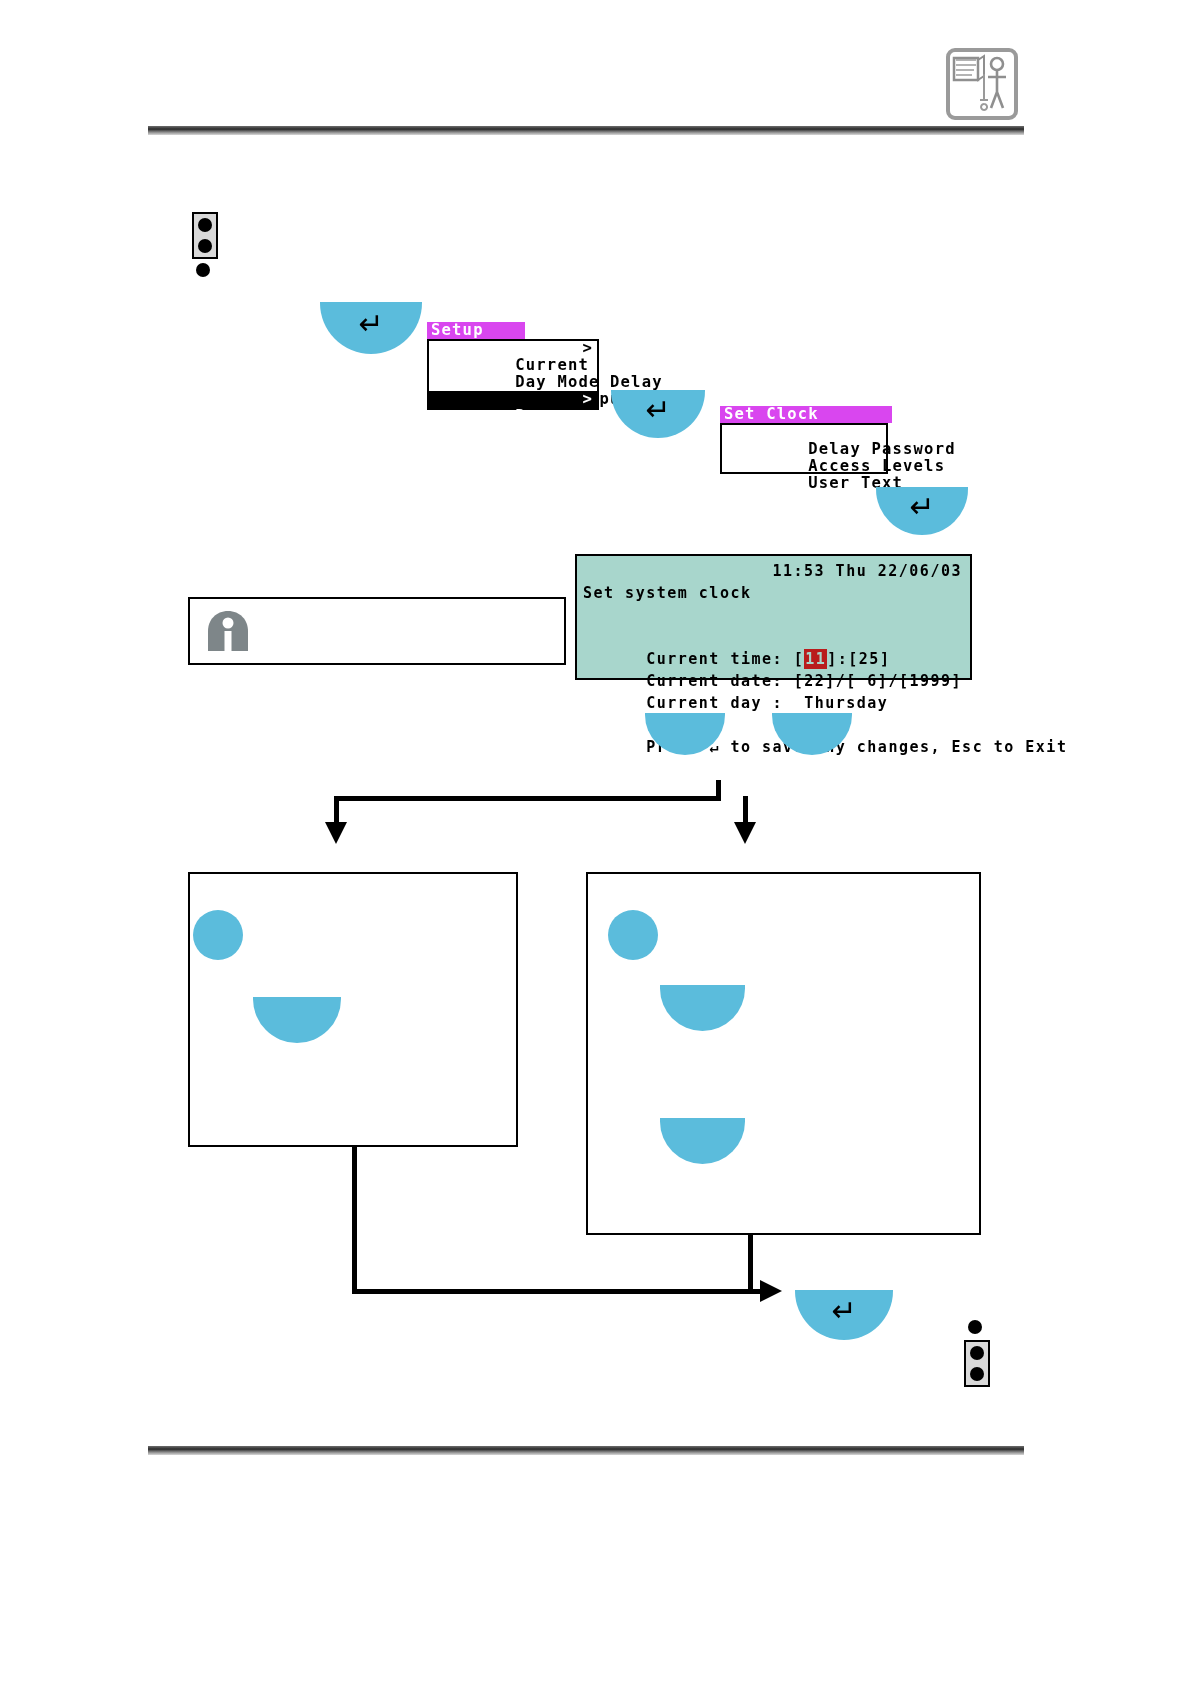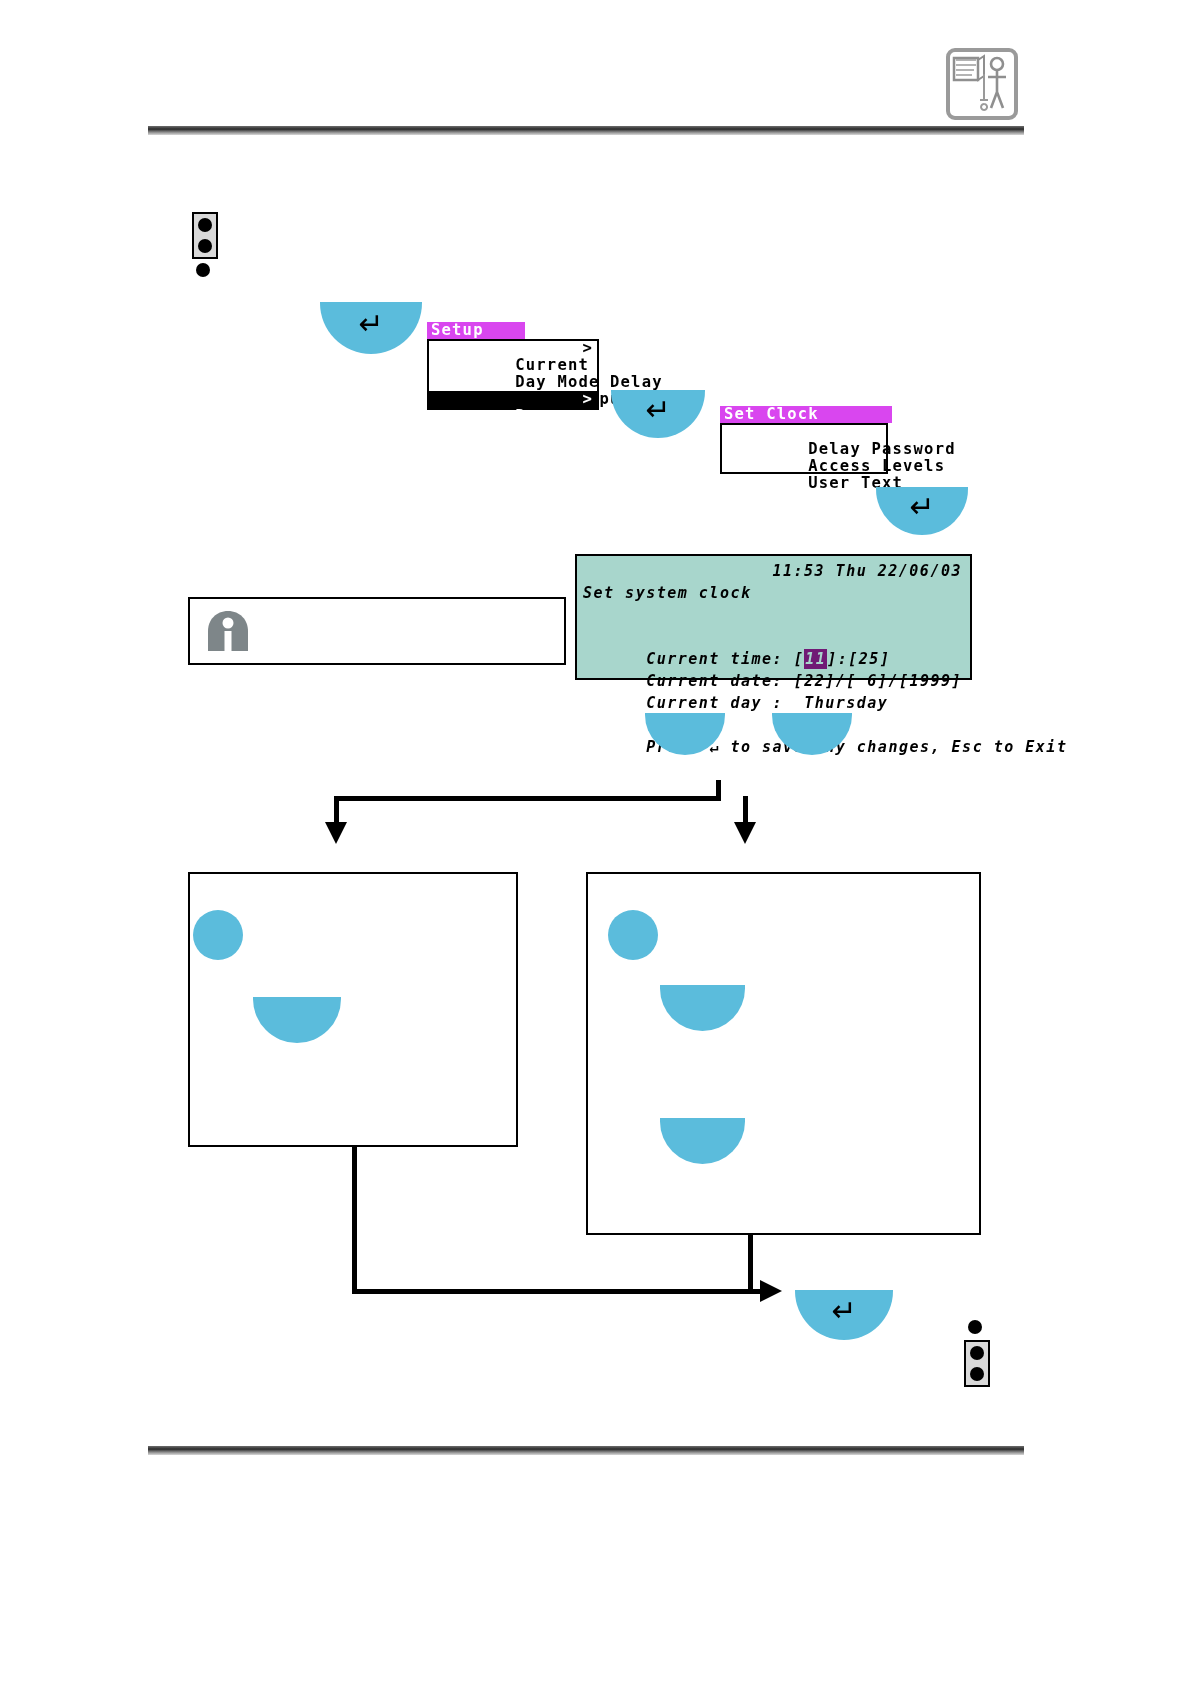--- a/index.html
+++ b/index.html
@@ -124,25 +124,24 @@
     font-size: 15px;
     font-weight: bold;
     letter-spacing: 1.5px;
     color: #000000;
     padding: 4px 6px;
   }
   .lcd .line {
     height: 22px;
     line-height: 22px;
     white-space: pre;
-    font-style: italic;
   }
   .lcd .line.right { text-align: right; padding-right: 2px; }
   .lcd .inv {
-    background: #701a75;
+    background: #b91c1c;
     color: #a8d6cc;
     padding: 1px 1px;
   }
 
   
   .infobox {
     position: absolute;
     left: 188px;
     top: 597px;
     width: 378px;

